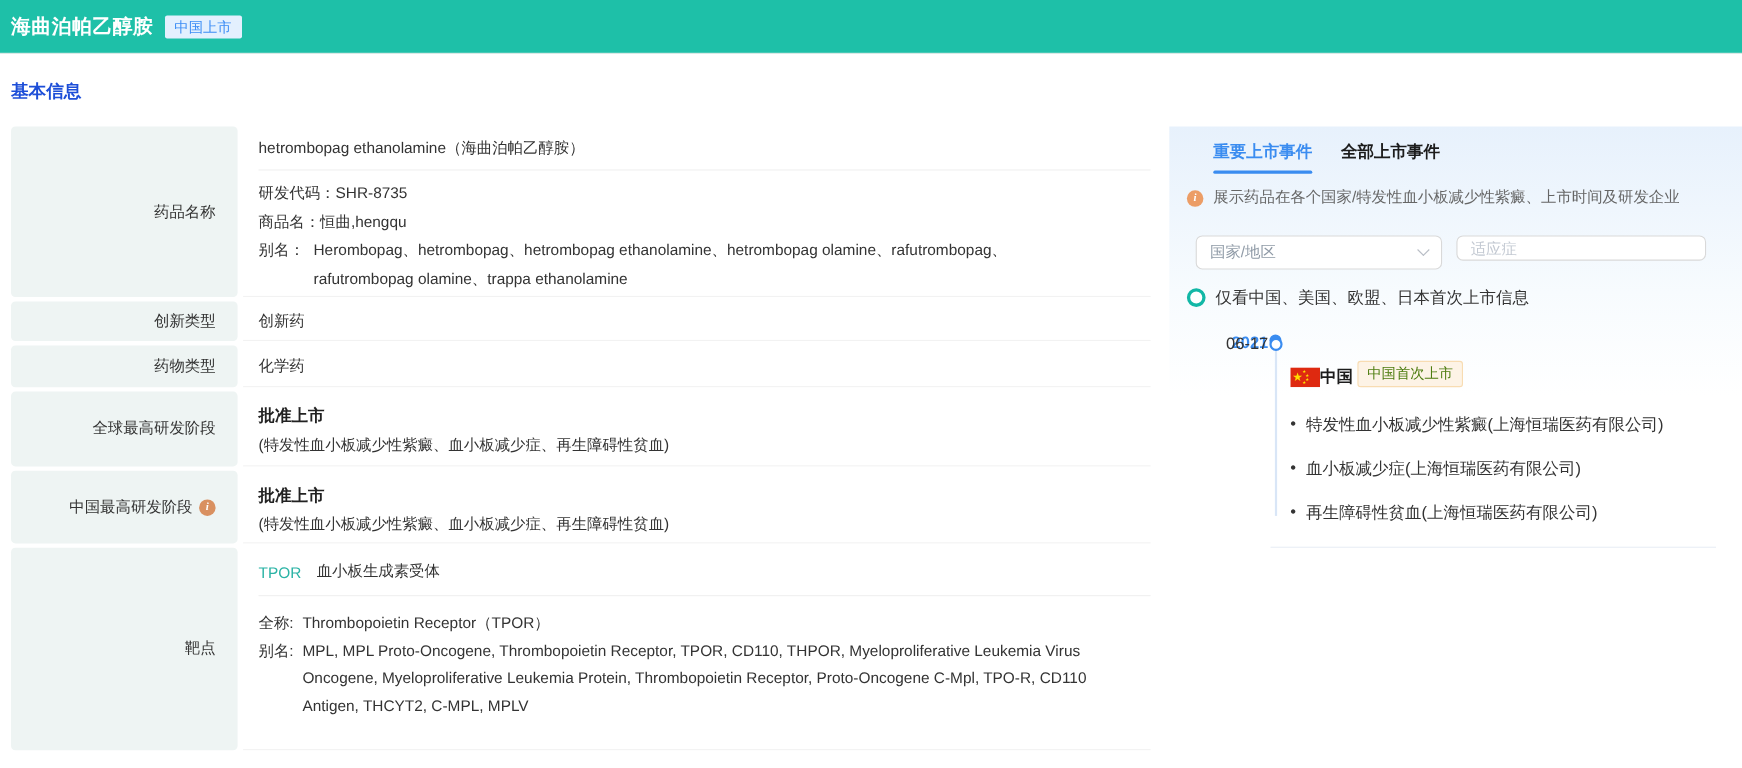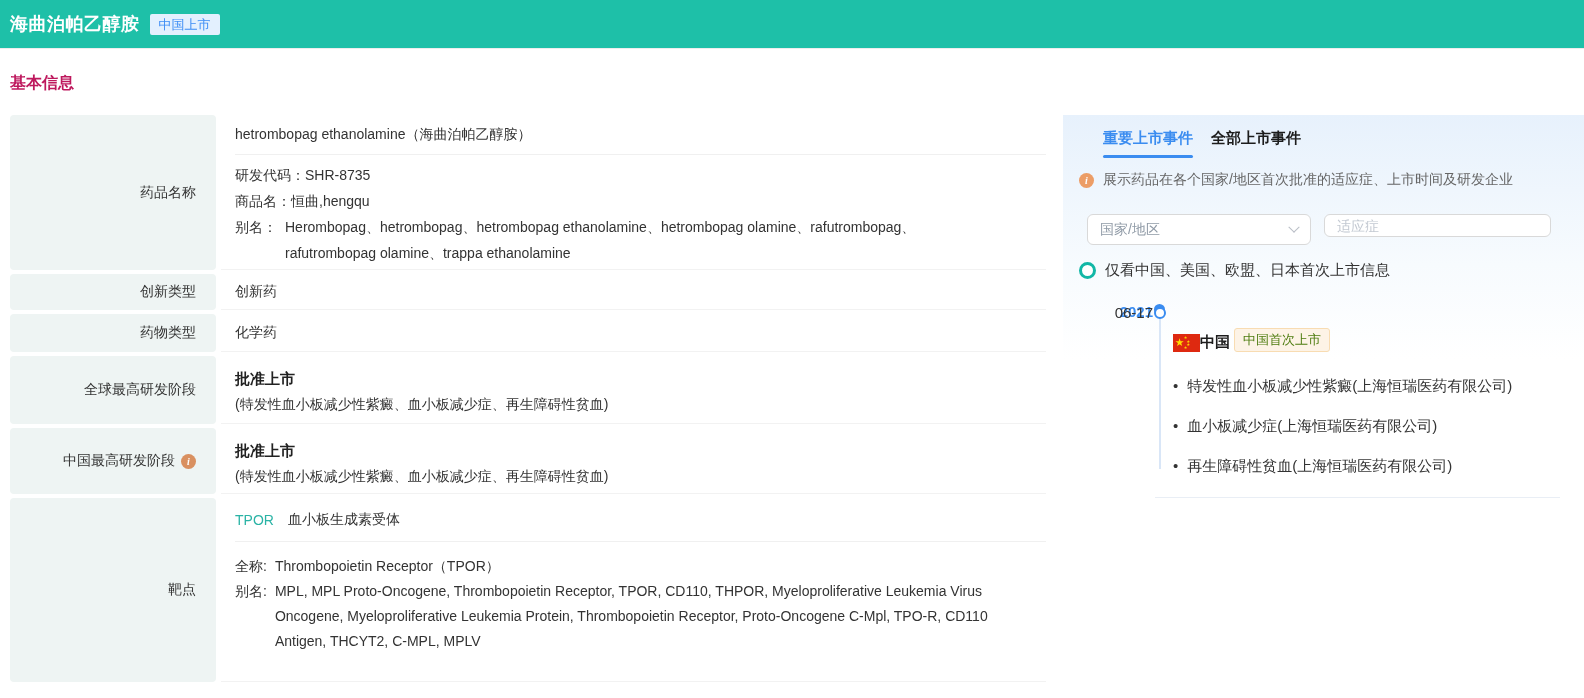--- a/index.html
+++ b/index.html
@@ -6,21 +6,21 @@
   html,body { width:1584px; height:698px; overflow:hidden; background:#fff;
     font-family:"Liberation Sans","DejaVu Sans",sans-serif; color:#333; }
 
   
   .topbar { height:49px; background:#1ec0a8; display:flex; align-items:center;
     padding:0 10px; gap:10px; border-bottom:1px solid #ededed; }
   .drug-title { color:#fff; font-size:18px; font-weight:bold; letter-spacing:.5px; }
   .listed-badge { background:#e3f0fe; color:#3d8df5; font-size:13px;
     padding:2px 9px; border-radius:2px; line-height:17px; }
 
-  .section-title { font-size:16px; font-weight:bold; color:#be185d; margin:24px 0 0 10px; }
+  .section-title { font-size:16px; font-weight:bold; color:#1d4ed8; margin:24px 0 0 10px; }
 
   
   .main { display:flex; margin:21px 0 0 10px; align-items:flex-start; }
 
   .info-table { width:1036px; flex:none; }
   .row { display:flex; margin-bottom:4px; }
   .row-label { width:206px; flex:none; background:#eef4f3; border-radius:4px;
     display:flex; align-items:center; justify-content:flex-end; gap:6px;
     padding-right:20px; font-size:14px; color:#333; font-weight:500; }
   .row-value { flex:1; margin-left:5px; padding-left:14px; font-size:14px;
@@ -46,21 +46,21 @@
   .info-icon { width:15px; height:15px; border-radius:50%; background:#d99060;
     color:#fff; font-size:10px; font-style:italic; font-weight:bold;
     display:inline-flex; align-items:center; justify-content:center; flex:none;
     font-family:"Liberation Serif",serif; }
   .info-icon.light { background:#ec9d66; }
 
   
   .events-panel { flex:1; min-width:0; margin-left:17px; height:394px;
     background:linear-gradient(180deg,#e7f1fc 0%, #f7fbfe 38%, #ffffff 62%);
     padding:14px 24px 0 16px; }
-  .tabs { display:flex; gap:18px; margin-left:24px; }
+  .tabs { display:flex; gap:26px; margin-left:24px; }
   .tab { font-size:15px; font-weight:bold; color:#1c1c1c; padding-bottom:10px;
     position:relative; cursor:pointer; }
   .tab.active { color:#3a8cf0; }
   .tab.active::after { content:""; position:absolute; left:0; right:0; bottom:0;
     height:3px; border-radius:2px; background:#3a8cf0; }
   .panel-info { display:flex; align-items:center; gap:9px; margin-top:13px;
     color:#666; font-size:14px; }
   .filters { display:flex; gap:13px; margin:25px 0 0 8px; }
   .select-box { width:224px; height:31px; border:1px solid #d9d9d9; border-radius:6px;
     background:#fff; display:flex; align-items:center; justify-content:space-between;
@@ -191,21 +191,21 @@
   </div>
 
   <aside class="events-panel">
     <div class="tabs">
       <div class="tab active">重要上市事件</div>
       <div class="tab">全部上市事件</div>
     </div>
 
     <div class="panel-info">
       <span class="info-icon light">i</span>
-      <span>展示药品在各个国家/地区首次批准的适应症、上市时间及研发企业</span>
+      <span>展示药品在各个国家/特发性血小板减少性紫癜、上市时间及研发企业</span>
     </div>
 
     <div class="filters">
       <div class="select-box">
         <span>国家/地区</span>
         <span class="chevron"></span>
       </div>
       <input class="input-box" placeholder="适应症" style="">
     </div>
 

